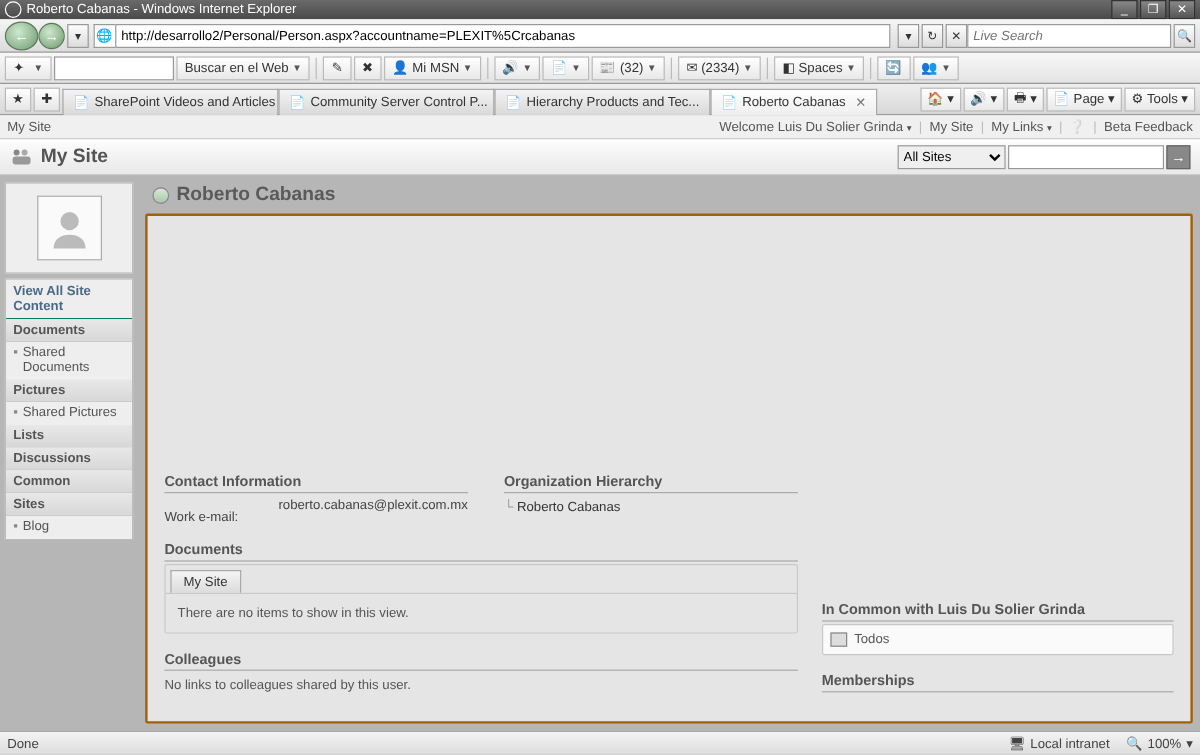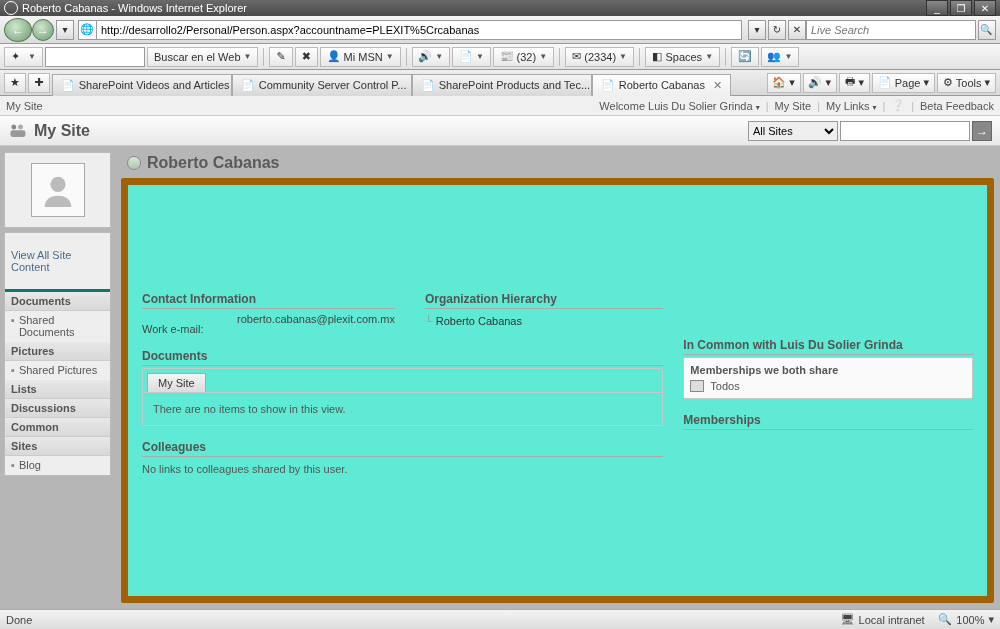--- a/index.html
+++ b/index.html
@@ -57,29 +57,29 @@
   .ms-input { height:20px; width:130px; border:1px solid #999;}
   .ms-go { width:20px; height:20px; background:#888; color:#fff; display:flex; align-items:center; justify-content:center; font-size:12px; border:1px solid #666;}
 
   
   .sp-body { flex:1; display:flex; background:#b6b6b6; overflow:hidden;}
   .left-col { width:115px; padding:6px 4px 0 4px; }
   .avatar-box { background:#eee; border:1px solid #bbb; padding:10px; display:flex; justify-content:center;}
   .avatar-inner { width:54px; height:54px; border:1px solid #aaa; background:#fafafa; display:flex; align-items:center; justify-content:center;}
   .avatar-svg { width:38px; height:38px; }
   .quick { background:#eee; border:1px solid #bbb; margin-top:4px; font-size:11px; }
-  .quick a.view-all{ display:block; padding:16px 6px; color:#4a6a8a; border-bottom:3px solid #0f766e; text-decoration:none;}
+  .quick a.view-all{ display:block; padding:4px 6px; color:#4a6a8a; border-bottom:1px solid #0f766e; text-decoration:none;font-weight:bold;}
   .quick .hdr { background:linear-gradient(#e8e8e8,#d8d8d8); padding:3px 6px; font-weight:bold; color:#555; border-bottom:1px solid #ccc;}
   .quick .item { padding:3px 6px; color:#555; display:flex; gap:4px; border-bottom:1px solid #f0f0f0;}
   .bullet { color:#888; }
 
   .main-col { flex:1; padding:8px 6px 6px 6px; display:flex; flex-direction:column; }
   .person-title { display:flex; align-items:center; gap:6px; font-size:16px; font-weight:bold; color:#5a5a5a; padding:0 0 6px 6px;}
   .person-title .globe { width:14px; height:14px; border:1px solid #888; border-radius:50%; background:linear-gradient(#d8e8d8,#aac8aa);}
-  .content-box { flex:1; background:#5eead4; border:7px solid #a16207; border-radius:2px; padding:10px 14px; display:flex; gap:20px; align-items:center;}
+  .content-box { flex:1; background:#e5e5e5; border:2px solid #a16207; border-radius:2px; padding:10px 14px; display:flex; gap:20px; align-items:flex-end;}
   .c-left { flex:1.8; }
   .c-right { flex:1; }
   .sect { margin-bottom:14px; }
   .sect h3 { margin:0 0 2px 0; font-size:12px; font-weight:bold; color:#555; border-bottom:1px solid #aaa; padding-bottom:2px;}
   .kv { display:flex; font-size:11px; color:#444; padding-top:2px;}
   .kv .k { width:95px;margin-top:10px; }
   .hier { font-size:11px; padding:4px 0 0 12px;}
   .hier .node::before { content:"└ "; color:#999; margin-left:-12px;}
   .docs-frame { border:1px solid #c9c9c9; border-radius:2px; }
   .docs-tab { display:inline-block; padding:3px 10px; margin:4px 0 0 4px; font-size:11px; background:linear-gradient(#f4f4f4,#dcdcdc); border:1px solid #aaa; border-bottom:none; }
@@ -183,21 +183,21 @@
     <div class="tab">
         <span>📄</span>
         <span>SharePoint Videos and Articles</span>
       </div>
     <div class="tab">
         <span>📄</span>
         <span>Community Server Control P...</span>
       </div>
     <div class="tab">
         <span>📄</span>
-        <span>SharePoint Products and Tec...</span>
+        <span>Hierarchy Products and Tec...</span>
       </div>
     <div class="tab active">
         <span>📄</span>
         <span>Roberto Cabanas</span>
         <span class="close">✕</span>
       </div>
   </div>
   <div class="rt-tools">
     <span class="tbtn">🏠<span class="drop">▾</span></span>
     <span class="tbtn">🔊<span class="drop">▾</span></span>
@@ -319,21 +319,20 @@
         <div class="sect">
           <h3>Colleagues</h3>
           <div class="note">No links to colleagues shared by this user.</div>
         </div>
       </div>
 
       <div class="c-right">
         <div class="sect">
           <h3>In Common with Luis Du Solier Grinda</h3>
           <div class="shared-box">
-            <div class="sh-title">Memberships we both share</div>
             <div class="sh-item">
               <span class="mini-icon"></span>
               <span>Todos</span>
             </div>
           </div>
         </div>
         <div class="sect">
           <h3>Memberships</h3>
         </div>
       </div>

